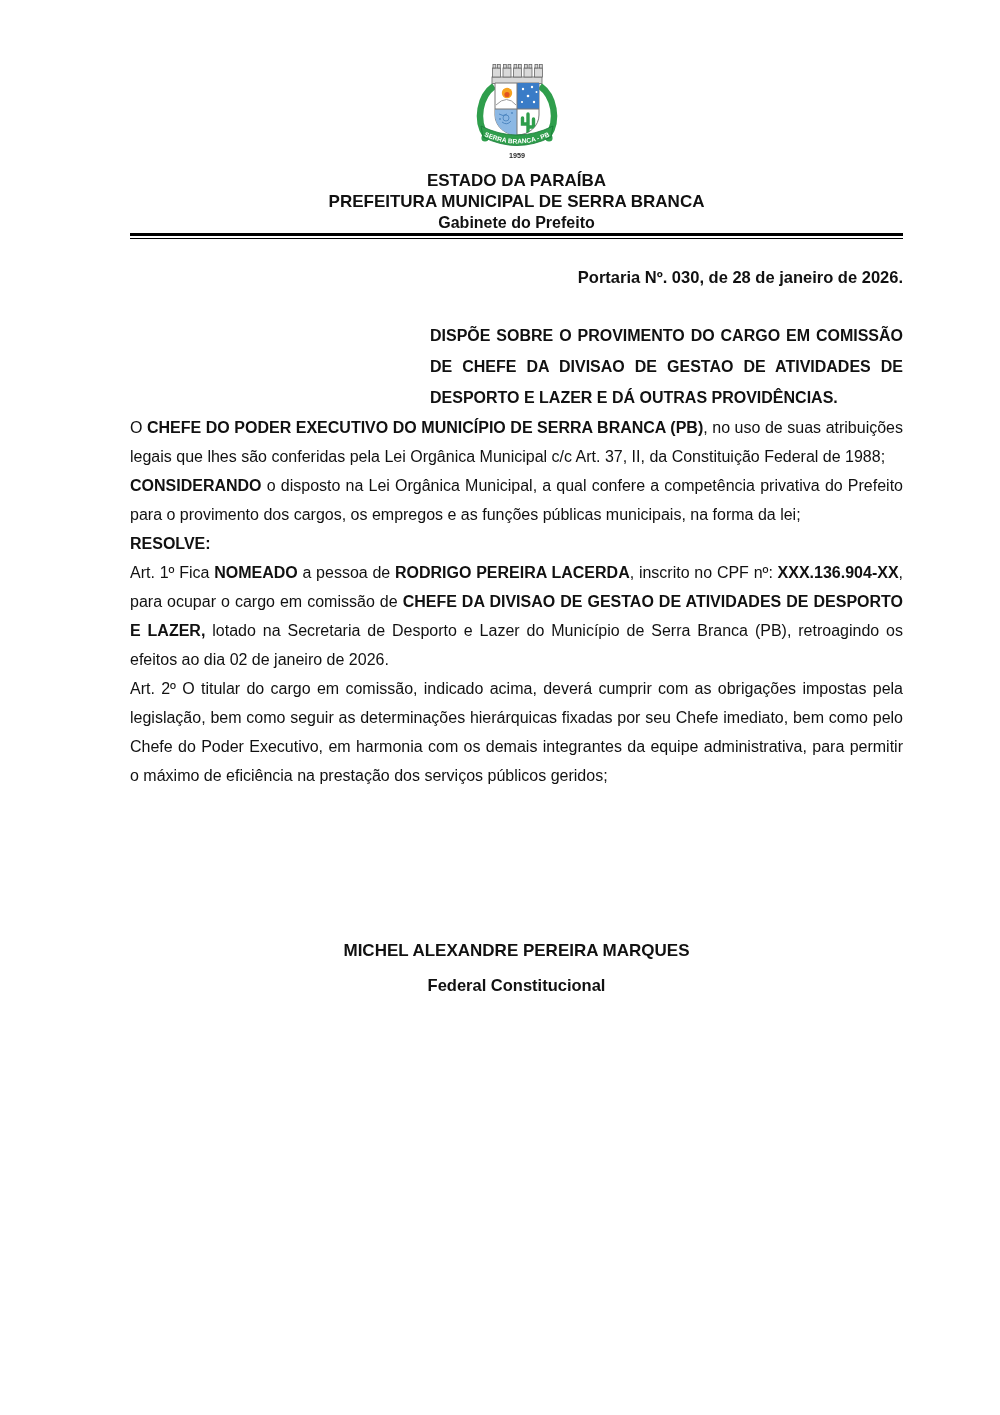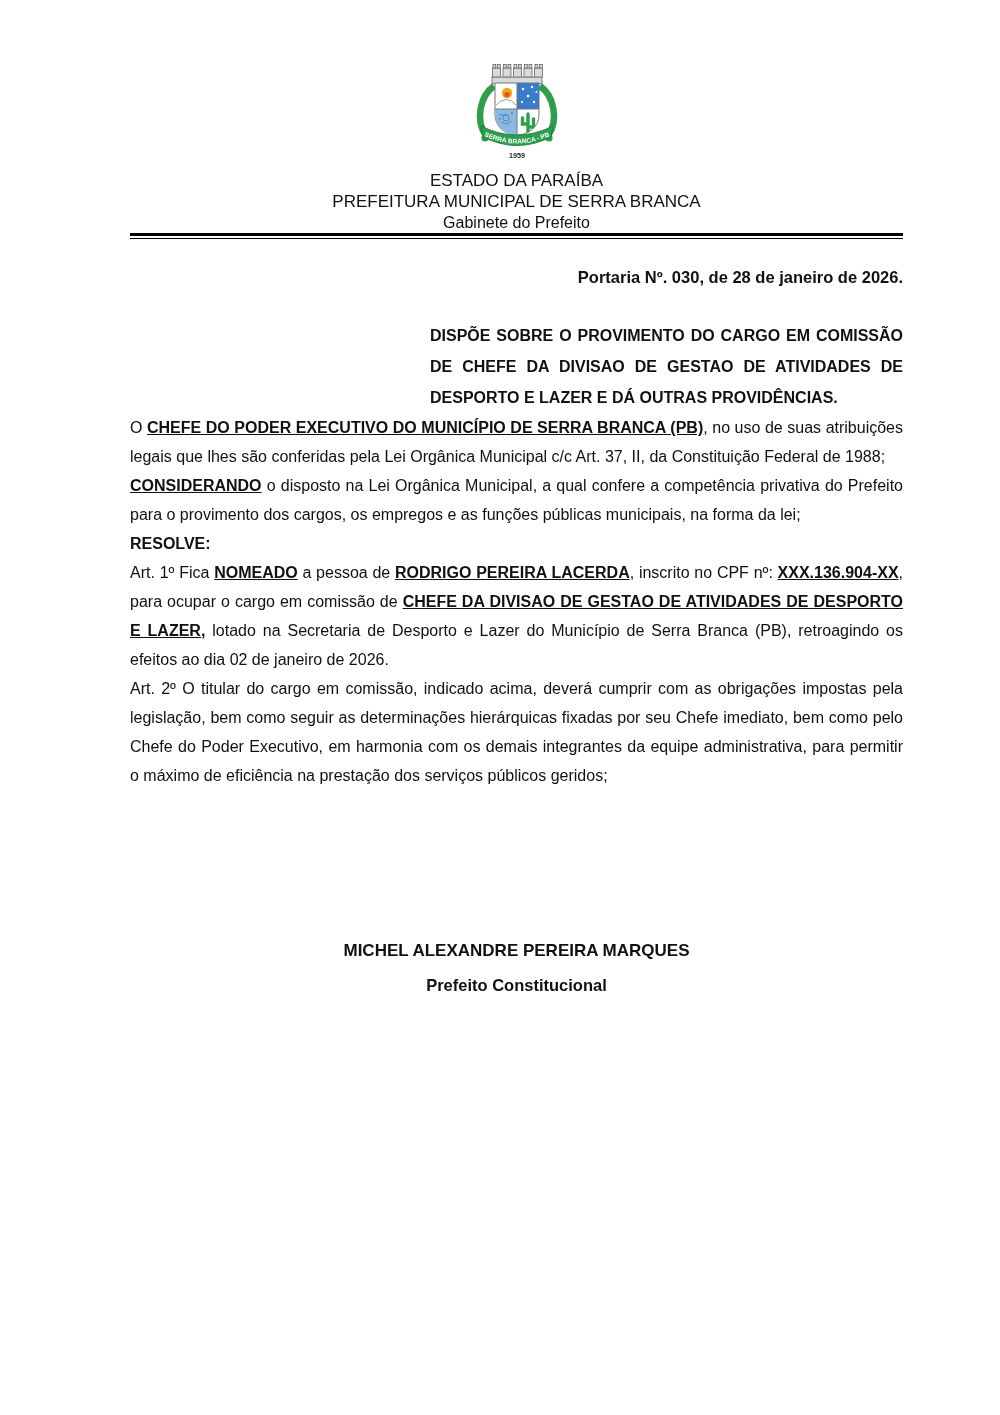--- a/index.html
+++ b/index.html
@@ -6,42 +6,42 @@
   .page{
     width:1000px;height:1415px;box-sizing:border-box;
     background:#ffffff;color:#111;
     padding:56px 97px 0 130px;
     font-family:"Liberation Sans","DejaVu Sans",sans-serif;
     font-size:16px;line-height:29px;
     overflow:hidden;
   }
   .header{text-align:center;}
   .crest{display:inline-block;}
-  .hline{font-weight:normal;line-height:21px;}
+  .hline{font-weight:bold;line-height:21px;}
   .hline.l1,.hline.l2{font-size:17px;}
   .hline.l3{font-size:16px;margin-bottom:0;}
   .rule{border-top:3.5px solid #000;border-bottom:1.2px solid #000;height:2px;}
   .doc-title{font-weight:bold;font-size:16.5px;margin-top:24px;text-align:right;}
   .summary{
     margin-top:28px;margin-left:300px;
     font-weight:bold;text-align:justify;line-height:31px;
   }
   p.body{margin:0;text-align:justify;}
   .m-preamble{margin-top:27px;}
   .m-c1{margin-top:34px;}
   .m-c2{margin-top:29px;}
   .m-resolve{margin-top:15px;font-weight:bold;}
   .m-art1{margin-top:16px;}
   .m-art2{margin-top:18px;}
   .m-art3{margin-top:33px;}
   .dateline{margin-top:16px;text-align:center;}
   .signature{margin-top:146px;text-align:center;}
   .sig-name{font-weight:bold;font-size:17px;line-height:30px;}
   .sig-role{font-weight:bold;font-size:16.5px;line-height:30px;margin-top:4px;}
-  .b{font-weight:bold;text-decoration:underline;}
+  .b{font-weight:bold;}
 </style>
 </head>
 <body>
 
 <div class="page">
 
   <div class="header">
     <svg class="crest" width="110" height="105" viewBox="0 0 110 105" xmlns="http://www.w3.org/2000/svg">
       <defs>
         <clipPath id="shieldClip">
@@ -134,16 +134,16 @@
   <p class="body m-resolve">RESOLVE:</p>
 
   <p class="body m-art1"><span>Art. 1º Fica </span><span class="b">NOMEADO</span><span> a pessoa de </span><span class="b">RODRIGO PEREIRA LACERDA</span><span>, inscrito no CPF nº: </span><span class="b">XXX.136.904-XX</span><span>, para ocupar o cargo em comissão de </span><span class="b">CHEFE DA DIVISAO DE GESTAO DE ATIVIDADES DE DESPORTO E LAZER,</span><span> lotado na Secretaria de Desporto e Lazer do Município de Serra Branca (PB), retroagindo os efeitos ao dia 02 de janeiro de 2026.</span></p>
 
   <p class="body m-art2"><span>Art. 2º O titular do cargo em comissão, indicado acima, deverá cumprir com as obrigações impostas pela legislação, bem como seguir as determinações hierárquicas fixadas por seu Chefe imediato, bem como pelo Chefe do Poder Executivo, em harmonia com os demais integrantes da equipe administrativa, para permitir o máximo de eficiência na prestação dos serviços públicos geridos;</span></p>
 
 
 
   <div class="signature">
     <div class="sig-name">MICHEL ALEXANDRE PEREIRA MARQUES</div>
-    <div class="sig-role">Prefeito Constitucional</div>
+    <div class="sig-role">Federal Constitucional</div>
   </div>
 
 </div>
 
 </body></html>

